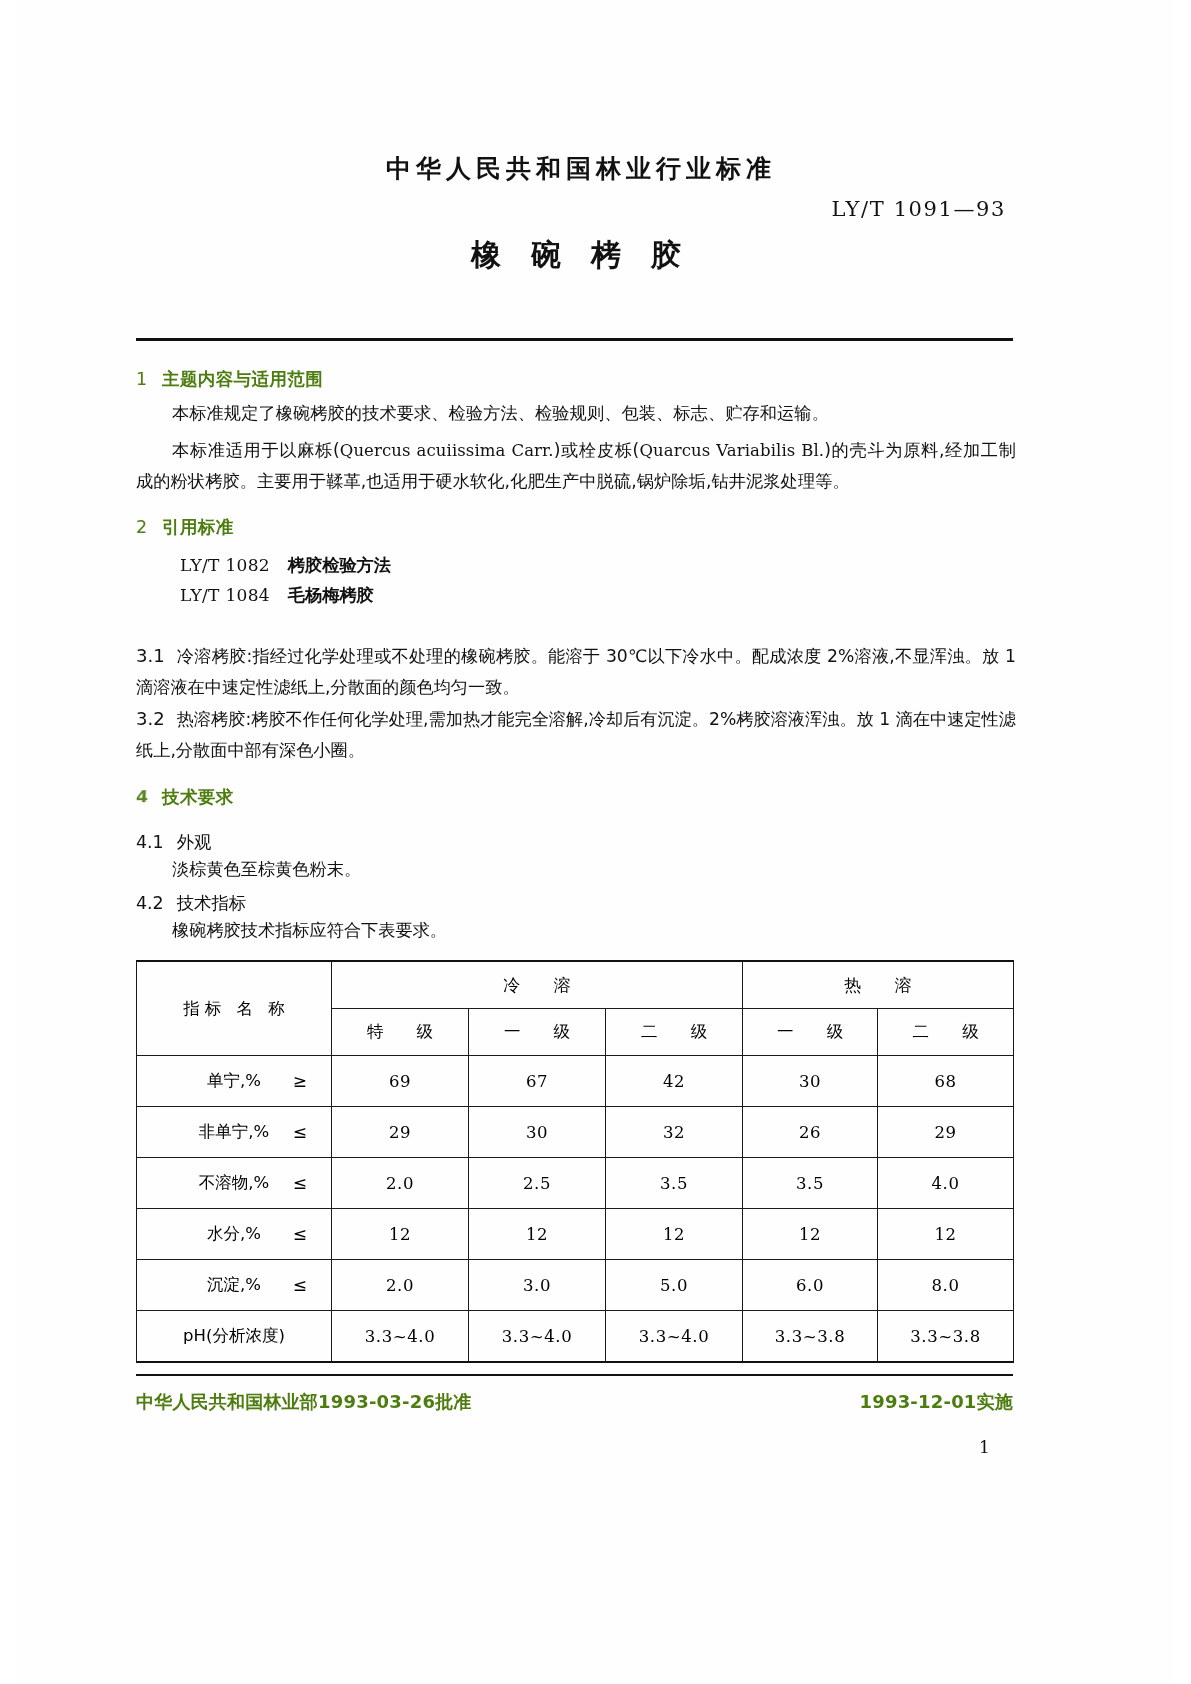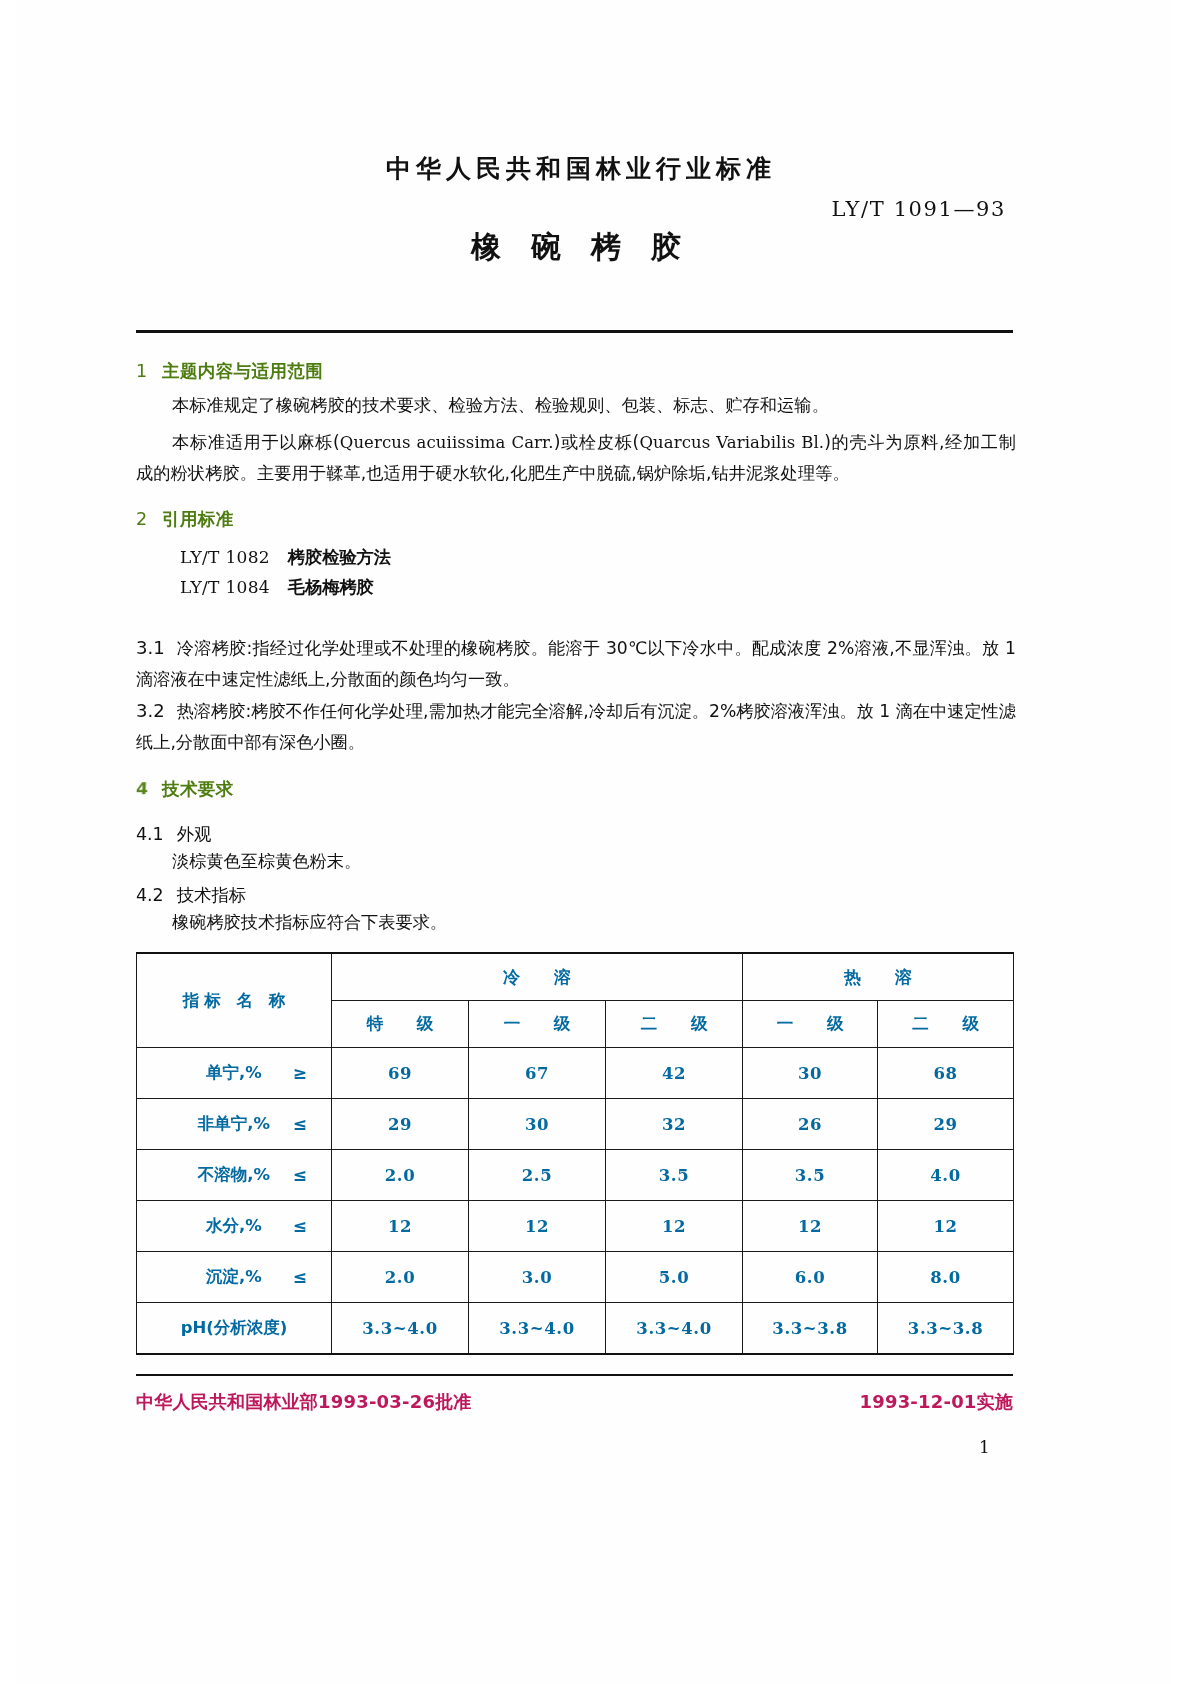--- a/index.html
+++ b/index.html
@@ -49,21 +49,21 @@
     padding-right: 10px;
   }
   .std-no {
     font-family: "DejaVu Serif", "Liberation Serif", serif;
     font-size: 21px;
     letter-spacing: 1.6px;
     color: #111;
   }
   .doc-title {
     text-align: center;
-    margin-top: 6px;
+    margin-top: 14px;
   }
   .doc-title span {
     font-size: 30px;
     font-weight: 700;
     letter-spacing: 30px;
     margin-left: 30px;
     color: #111;
   }
   .rule {
     margin-top: 62px;
@@ -162,22 +162,22 @@
   table.spec {
     border-collapse: collapse;
     width: 877px;
     margin-top: 18px;
     table-layout: fixed;
   }
   table.spec td, table.spec th {
     border: 1px solid #1a1a1a;
     text-align: center;
     vertical-align: middle;
-    font-weight: 700;
-    color: #0369a1;
+    font-weight: 400;
+    color: #000000;
     padding: 0;
   }
   table.spec {
     border-top: 2.5px solid #111;
     border-bottom: 2.5px solid #111;
   }
   .th-group {
     font-size: 17px;
     letter-spacing: 14px;
     text-indent: 14px;
@@ -231,21 +231,21 @@
   }
   .footer-row {
     display: flex;
     justify-content: space-between;
     align-items: baseline;
     margin-top: 14px;
   }
   .footer-left, .footer-right {
     font-size: 18px;
     font-weight: 700;
-    color: #be185d;
+    color: #4d7c0f;
     letter-spacing: 0.2px;
   }
   .page-num {
     position: absolute;
     left: 963px;
     top: 1437px;
     font-family: "DejaVu Serif", "Liberation Serif", serif;
     font-size: 17px;
     color: #111;
   }

